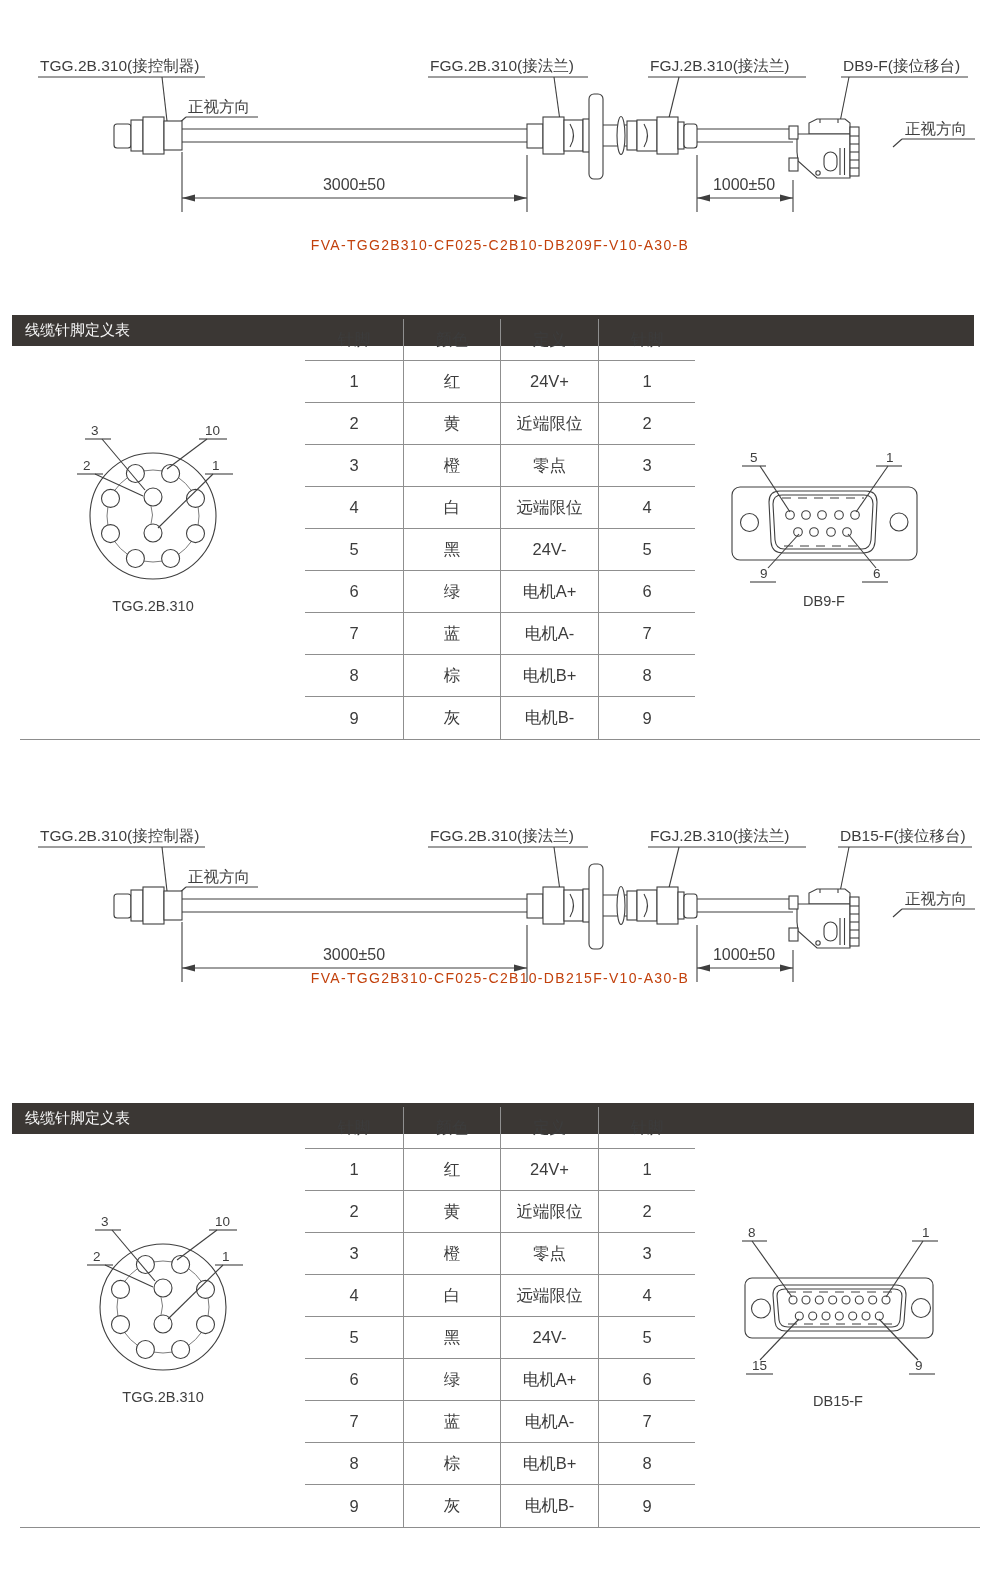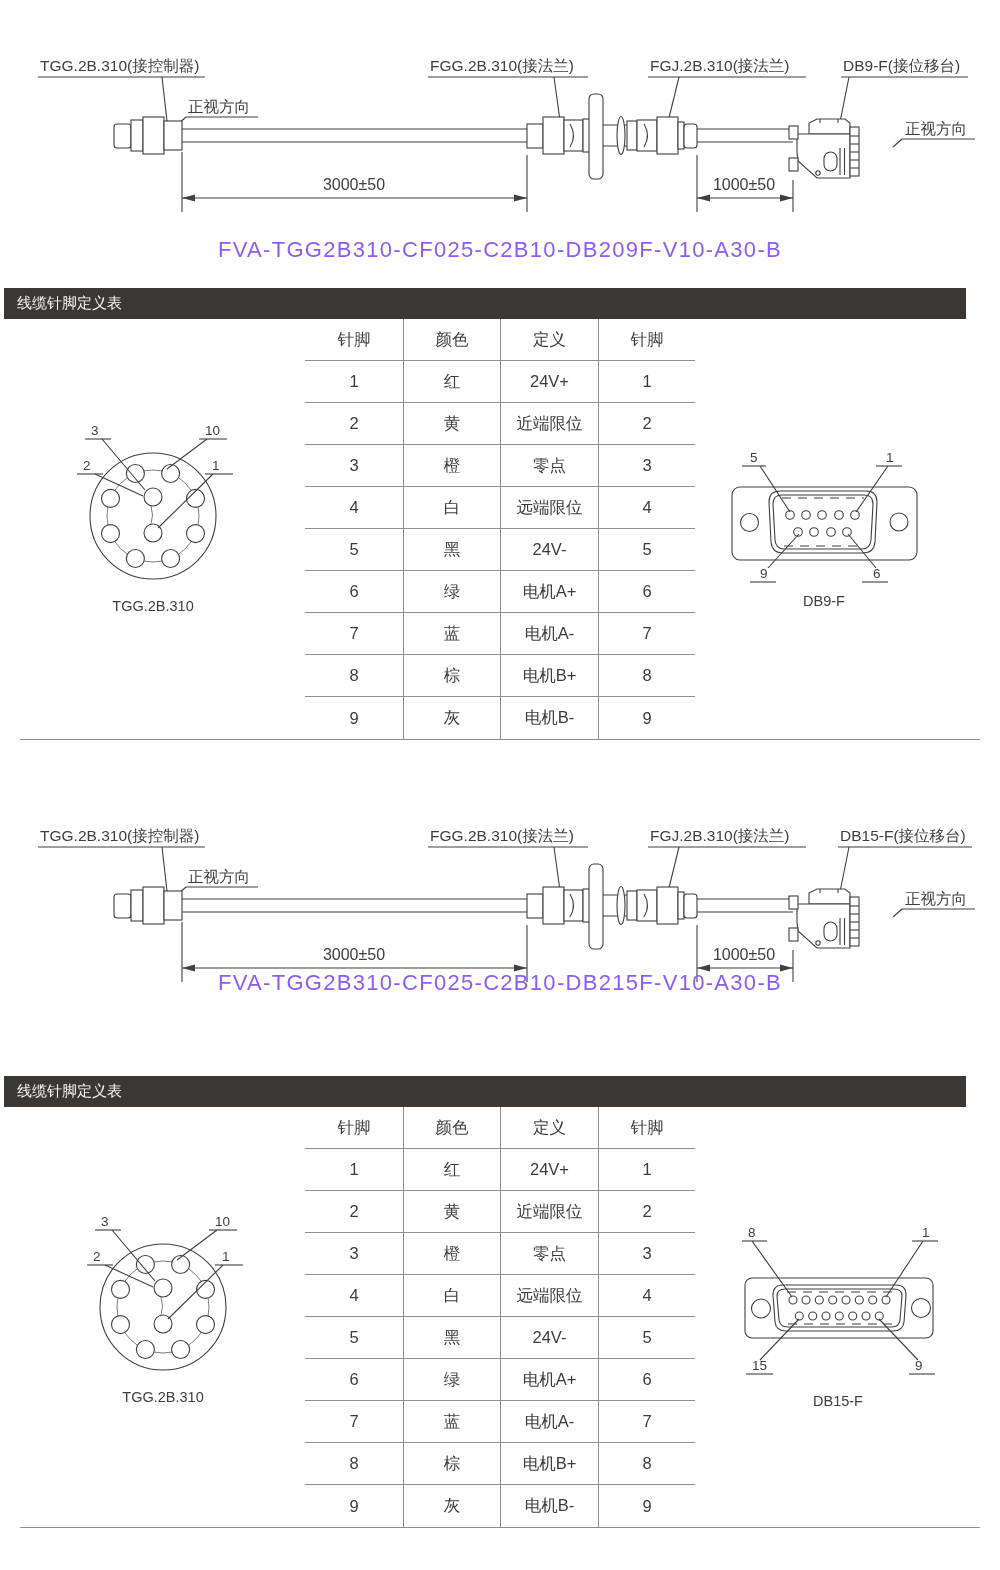--- a/index.html
+++ b/index.html
@@ -14,26 +14,26 @@
   .thin { stroke:#6d6d6d; stroke-width:0.9; fill:none; }
   .shape{ stroke:#3f3f3f; stroke-width:1.1; fill:#ffffff; }
   .filldark { fill:#3f3f3f; stroke:none; }
   .lbl  { font-size:15.5px; }
   .dim  { font-size:16px; }
   .callout { font-size:13.5px; }
   .conn-caption { font-size:14.5px; }
 
   .part-number {
     position:absolute; left:0; width:1000px; text-align:center;
-    font-size:22px; letter-spacing:1.3px; color:#8b5cf6;
+    font-size:14px; letter-spacing:1.3px; color:#c2410c;
   }
   .title-bar {
-    position:absolute; left:4px; width:962px; height:31px; background:#3b3734;
+    position:absolute; left:12px; width:962px; height:31px; background:#3b3734;
     color:#f7f7f7; font-size:15px; display:flex; align-items:center;
-    padding-left:13px; box-sizing:border-box;
+    padding-left:13px; box-sizing:border-box;margin-top:27px;
   }
   .pin-table { position:absolute; left:305px; width:390px; }
   .thead, .trow { display:grid; grid-template-columns:98px 97px 98px 97px; height:42px; }
   .tcell {
     display:flex; align-items:center; justify-content:center;
     font-size:16.5px; color:#3c3c3c;
     border-left:1px solid #8f8f8f; border-bottom:1px solid #8f8f8f;
     box-sizing:border-box;
   }
   .thead .tcell:first-child, .trow .tcell:first-child { border-left:none; }

